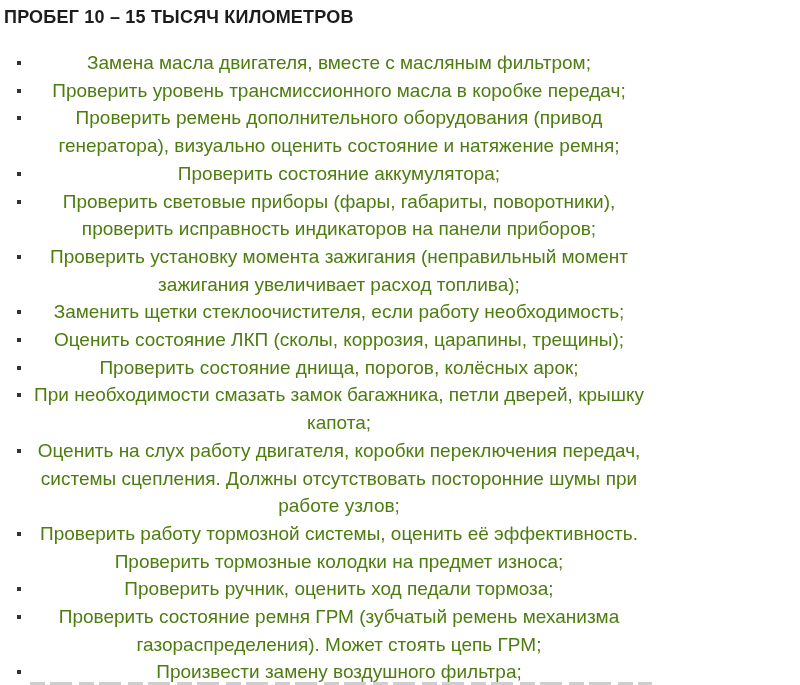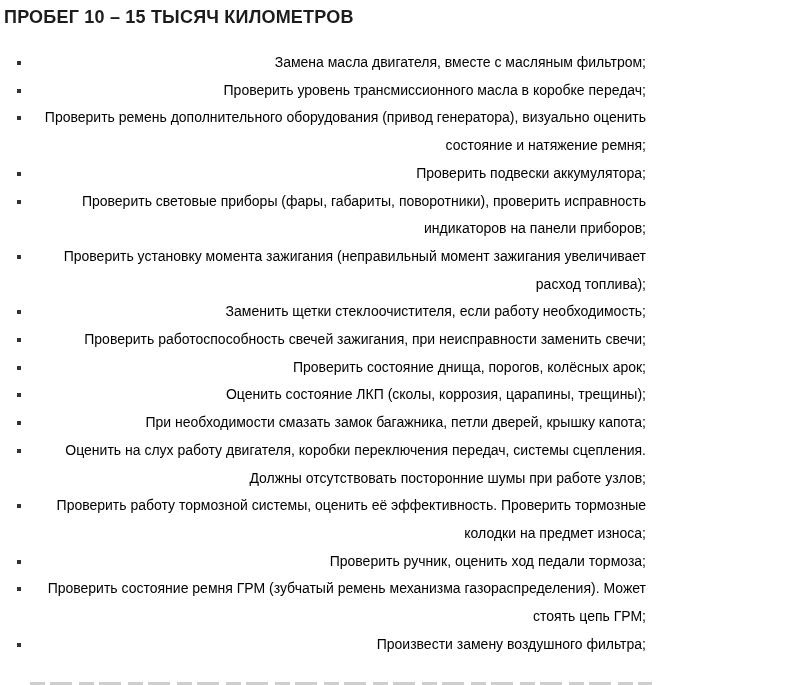--- a/index.html
+++ b/index.html
@@ -29,24 +29,24 @@
     color: #1c1c1c;
     letter-spacing: 0.2px;
   }
   ul.checklist {
     list-style: none;
     margin: 21px 0 0 0;
     padding: 0 10px 0 32px;
   }
   ul.checklist li {
     position: relative;
-    font-size: 14px;
+    font-size: 19px;
     line-height: 27.7px;
-    color: #000000;
-    text-align: right;
+    color: #4d7c0f;
+    text-align: center;
   }
   ul.checklist li .marker {
     position: absolute;
     left: -15px;
     top: 12px;
     width: 4px;
     height: 4px;
     background: #333333;
   }
   .cutoff-line {
@@ -68,27 +68,26 @@
 </head>
 <body>
 
 <div class="page">
   <h1 class="page-title">ПРОБЕГ 10 – 15 ТЫСЯЧ КИЛОМЕТРОВ</h1>
 
   <ul class="checklist" id="checklist-root">
       <li><span class="marker"></span><span>Замена масла двигателя, вместе с масляным фильтром;</span></li>
       <li><span class="marker"></span><span>Проверить уровень трансмиссионного масла в коробке передач;</span></li>
       <li><span class="marker"></span><span>Проверить ремень дополнительного оборудования (привод генератора), визуально оценить состояние и натяжение ремня;</span></li>
-      <li><span class="marker"></span><span>Проверить подвески аккумулятора;</span></li>
+      <li><span class="marker"></span><span>Проверить состояние аккумулятора;</span></li>
       <li><span class="marker"></span><span>Проверить световые приборы (фары, габариты, поворотники), проверить исправность индикаторов на панели приборов;</span></li>
       <li><span class="marker"></span><span>Проверить установку момента зажигания (неправильный момент зажигания увеличивает расход топлива);</span></li>
       <li><span class="marker"></span><span>Заменить щетки стеклоочистителя, если работу необходимость;</span></li>
-      <li><span class="marker"></span><span>Проверить работоспособность свечей зажигания, при неисправности заменить свечи;</span></li>
+      <li><span class="marker"></span><span>Оценить состояние ЛКП (сколы, коррозия, царапины, трещины);</span></li>
       <li><span class="marker"></span><span>Проверить состояние днища, порогов, колёсных арок;</span></li>
-      <li><span class="marker"></span><span>Оценить состояние ЛКП (сколы, коррозия, царапины, трещины);</span></li>
       <li><span class="marker"></span><span>При необходимости смазать замок багажника, петли дверей, крышку капота;</span></li>
       <li><span class="marker"></span></li>
       <li><span class="marker"></span><span>Оценить на слух работу двигателя, коробки переключения передач, системы сцепления. Должны отсутствовать посторонние шумы при работе узлов;</span></li>
       <li><span class="marker"></span><span>Проверить работу тормозной системы, оценить её эффективность. Проверить тормозные колодки на предмет износа;</span></li>
       <li><span class="marker"></span><span>Проверить ручник, оценить ход педали тормоза;</span></li>
       <li><span class="marker"></span><span>Проверить состояние ремня ГРМ (зубчатый ремень механизма газораспределения). Может стоять цепь ГРМ;</span></li>
       <li><span class="marker"></span><span>Произвести замену воздушного фильтра;</span></li>
     </ul>
 
   <div class="cutoff-line"></div>

